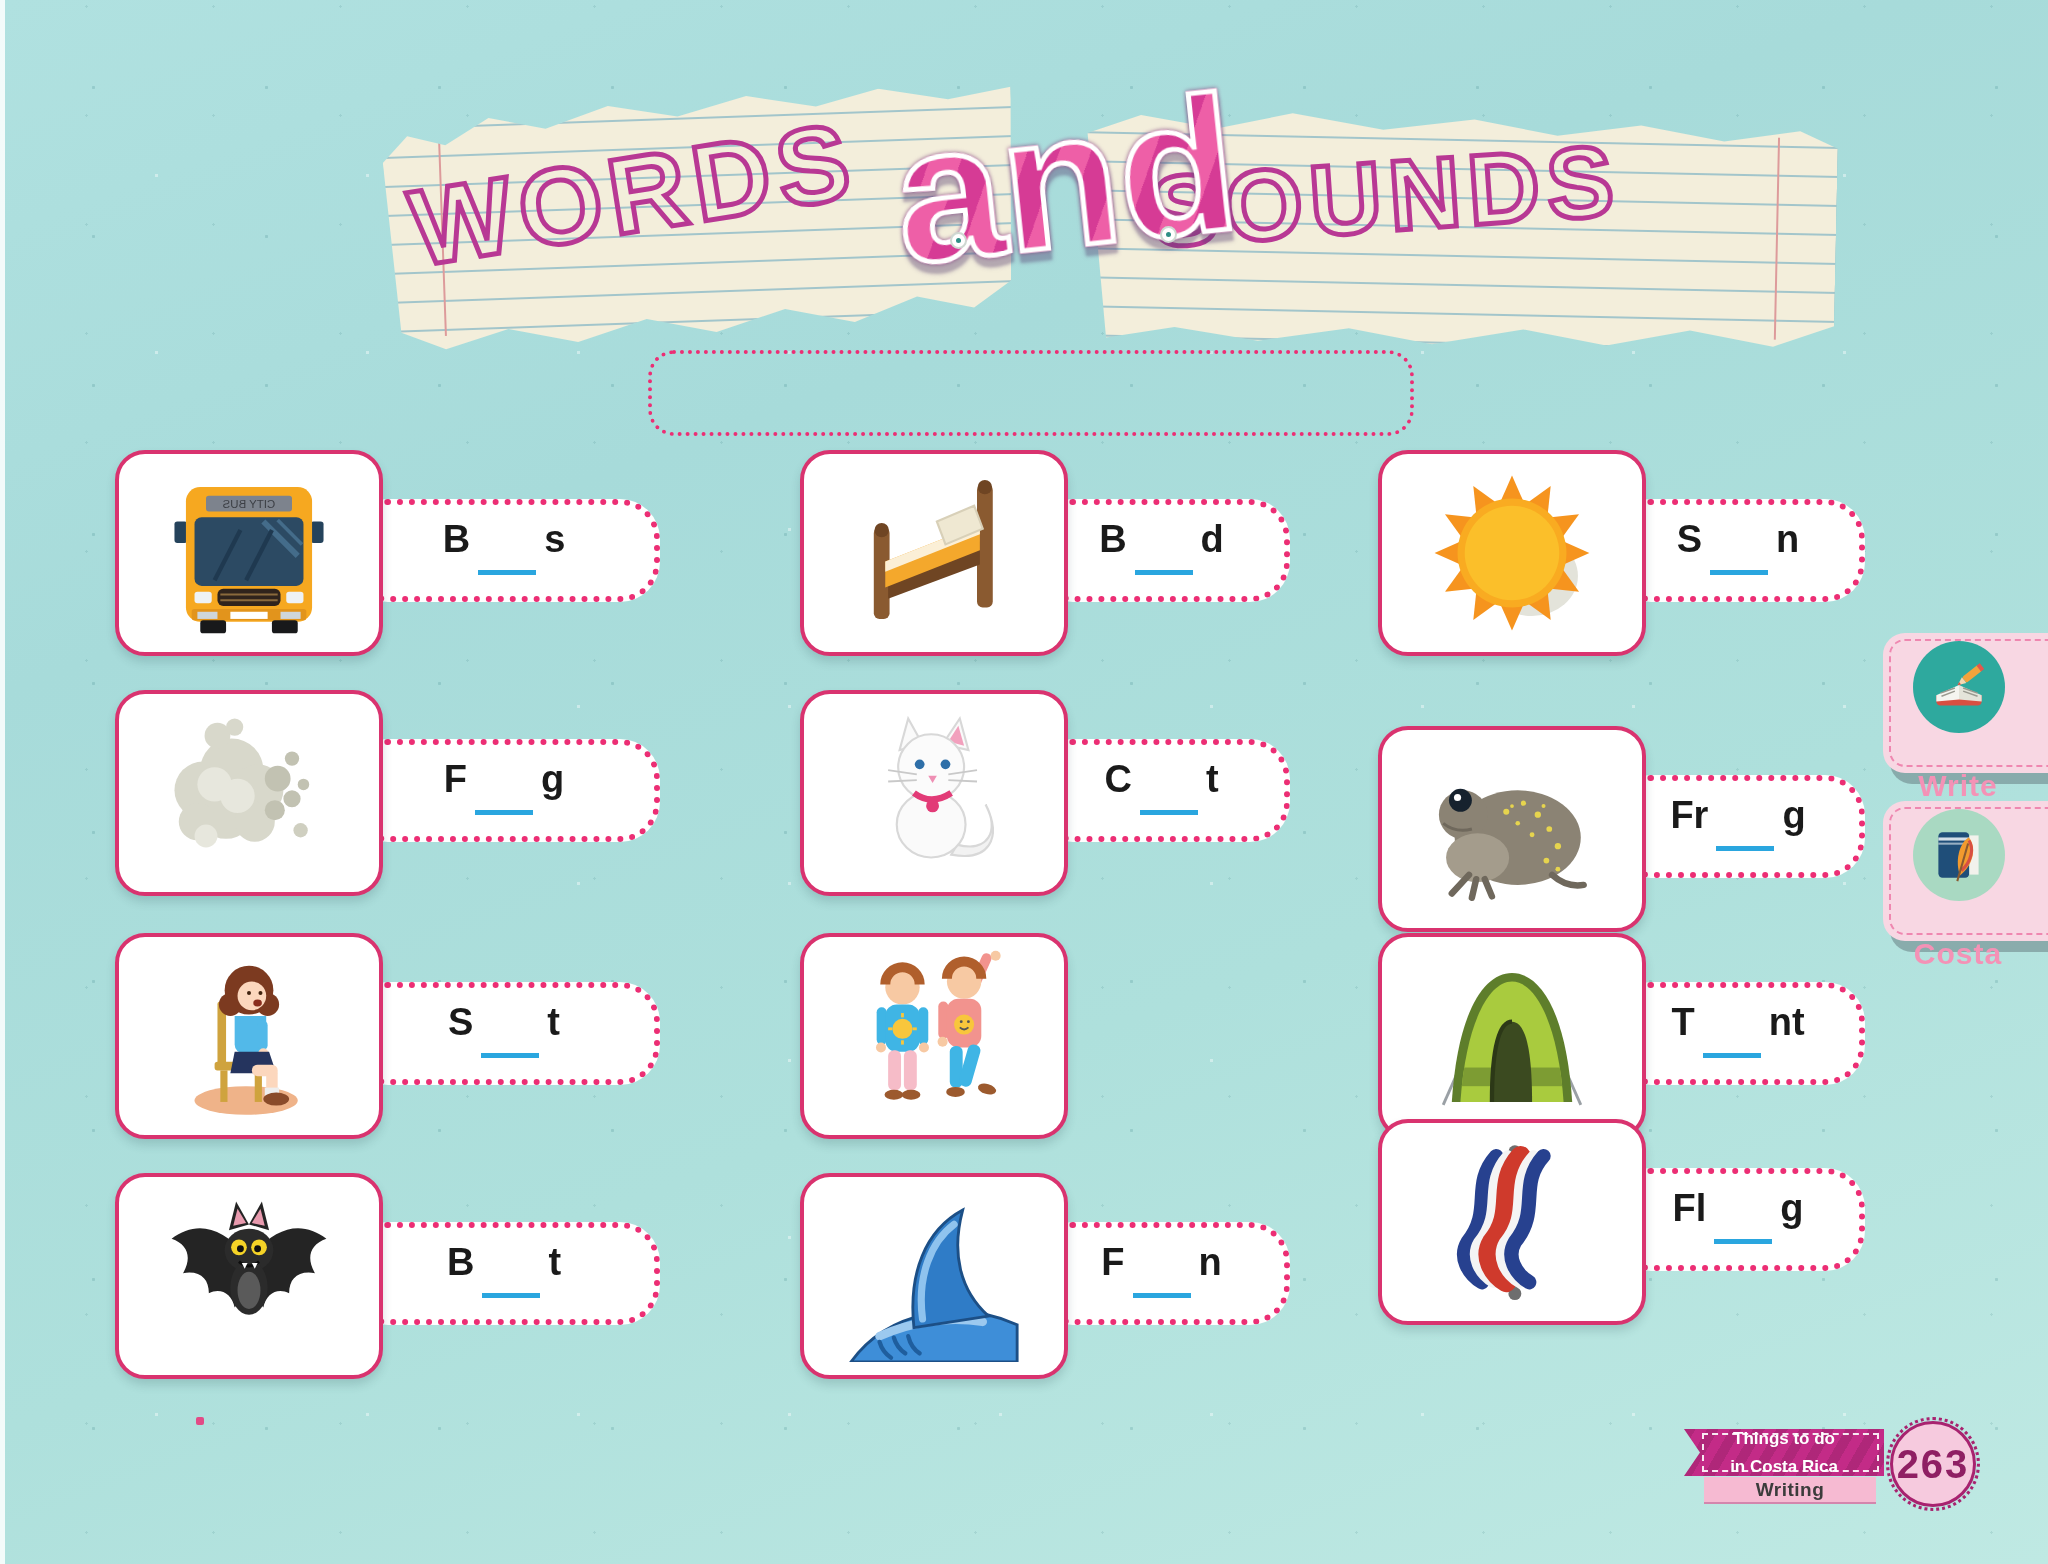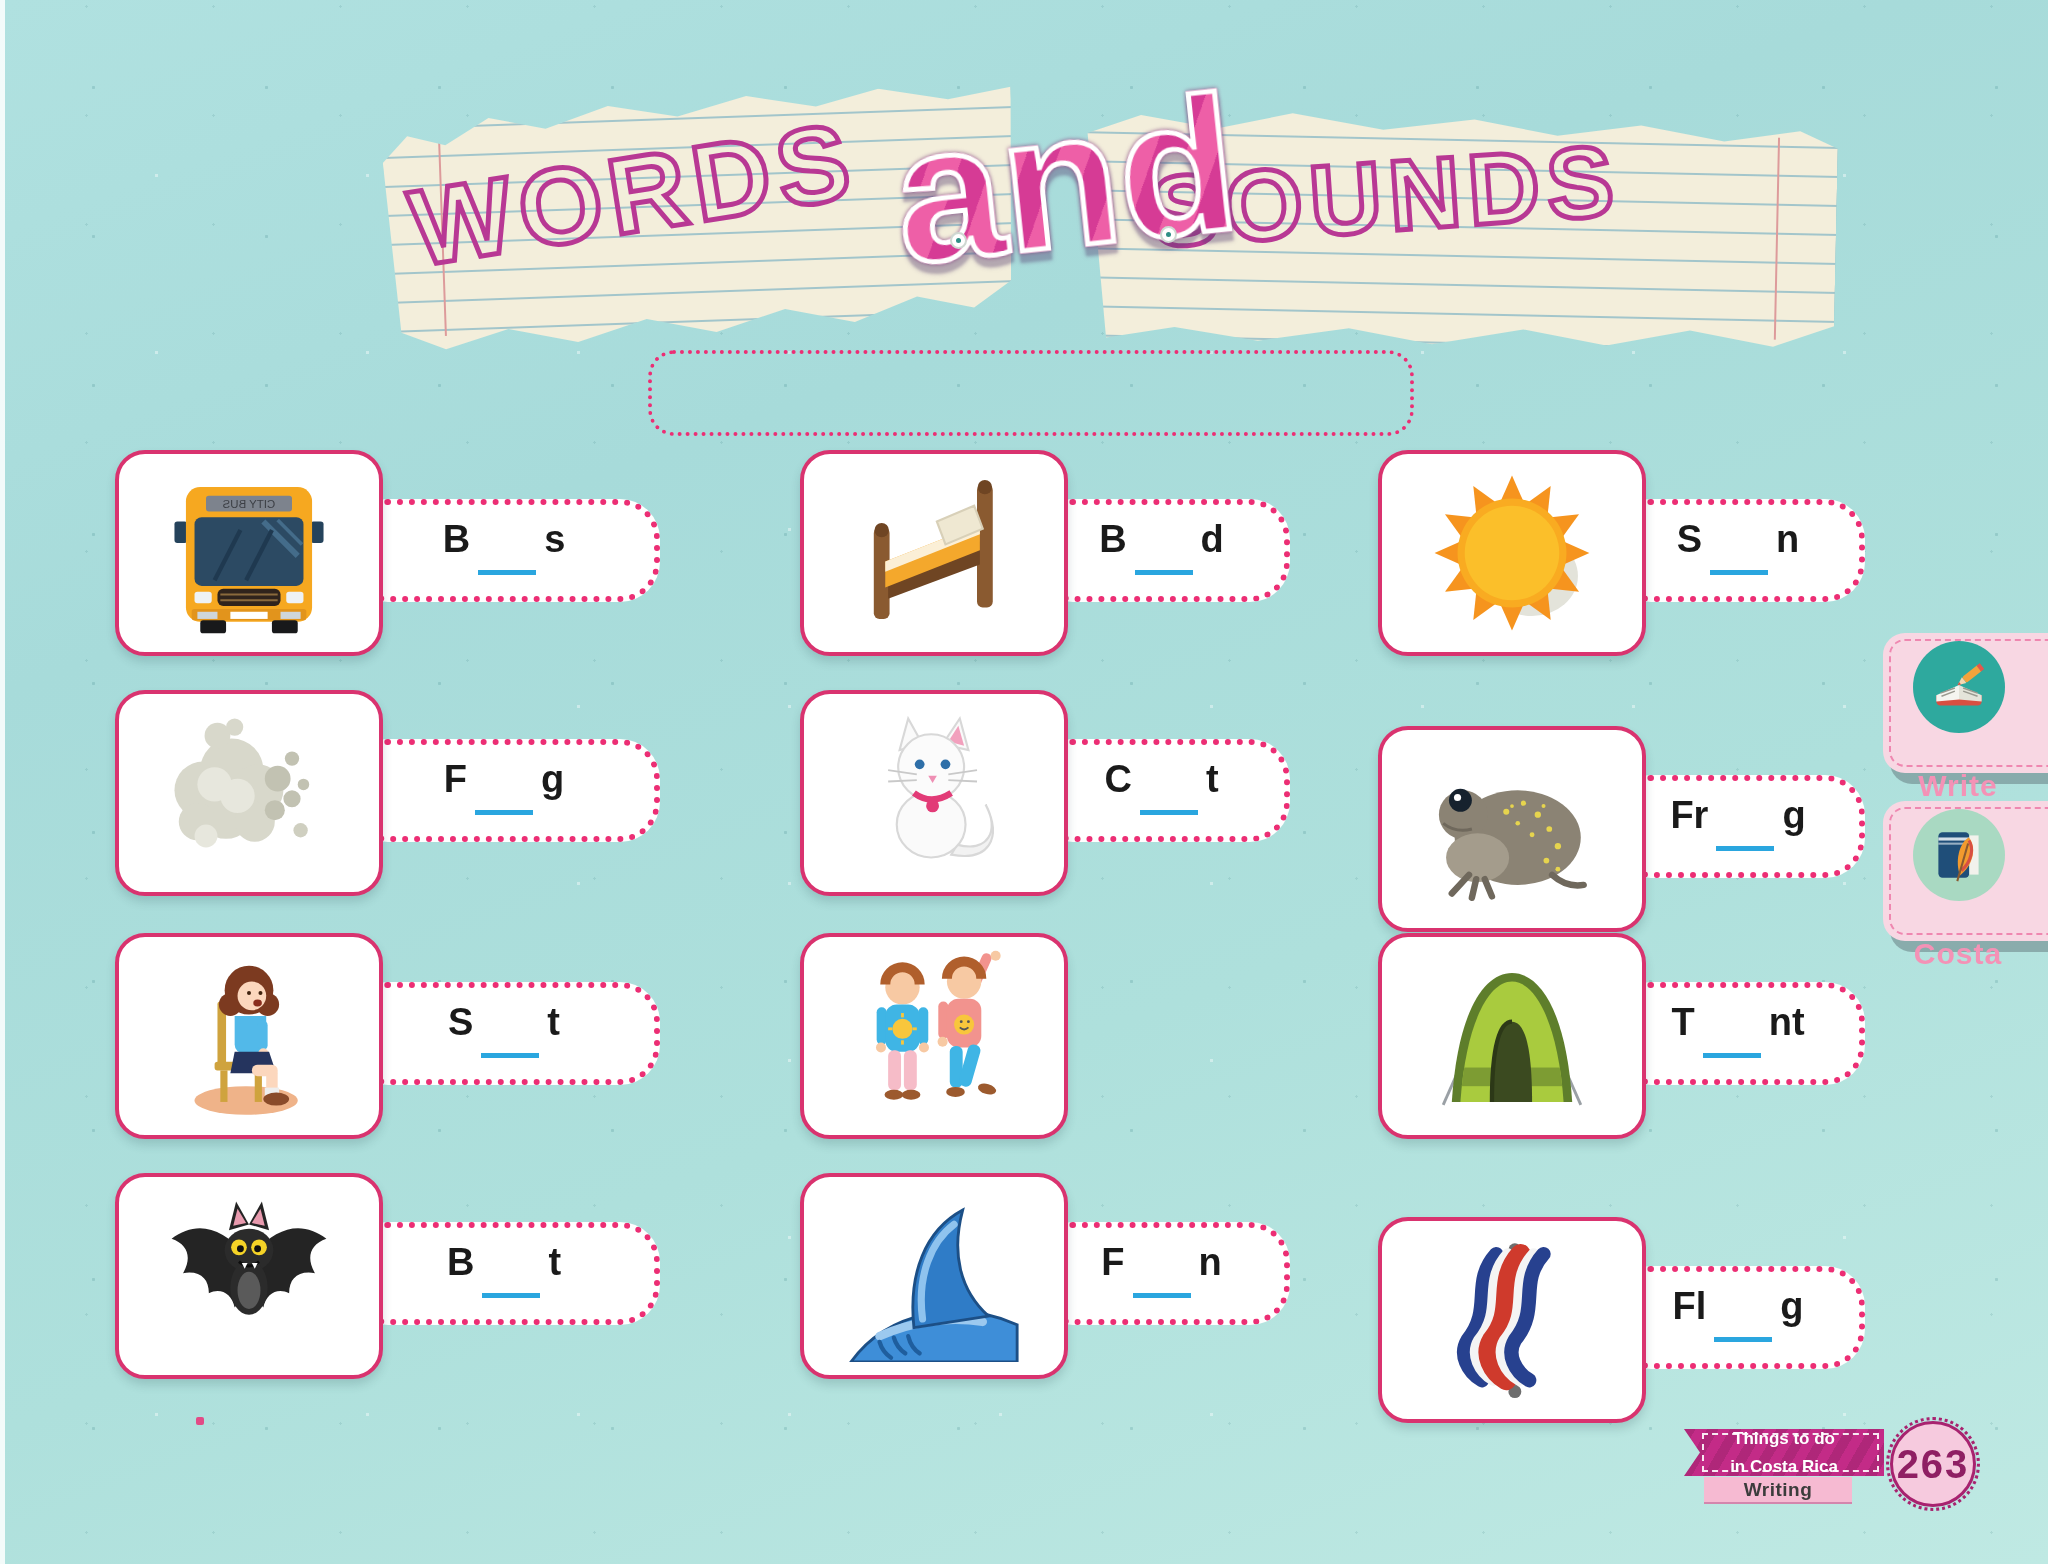--- a/index.html
+++ b/index.html
@@ -80,21 +80,21 @@
   .tab-write .tab-circle{background:#2ea99e;}
   .tab-read .tab-circle{background:#a9d9c2;}
   .tab-circle svg{width:66px;height:66px;}
   .tab-label{position:absolute;left:0;top:100px;width:150px;text-align:center;
     font-size:30px;color:var(--tab-label-pink,#f492b6);font-weight:bold;letter-spacing:1px;margin-top:36px;}
 
   
   .bullet{position:absolute;left:196px;top:1417px;width:8px;height:8px;border-radius:2px;background:#e24b86;z-index:3;}
   .instruction{position:absolute;left:232px;top:1402px;z-index:3;font-size:28px;color:#1f1f1f;letter-spacing:.3px;}
 
-  .writing-box{position:absolute;left:1704px;top:1477px;width:148px;height:27px;z-index:3;
+  .writing-box{position:absolute;left:1704px;top:1477px;width:172px;height:27px;z-index:3;
     background:#f6bad2;border-bottom:2px solid #d386ad;display:flex;align-items:center;justify-content:center;
     font-size:19px;color:#3c3c3c;font-weight:bold;letter-spacing:.5px;}
   .unit-ribbon{position:absolute;left:1684px;top:1429px;width:200px;height:47px;z-index:4;
     background:repeating-linear-gradient(120deg,rgba(0,0,0,.10) 0 10px,transparent 10px 20px),var(--ribbon-magenta,#c32b87);
     clip-path:polygon(0 0,100% 0,100% 100%,0 100%,16px 50%);
     display:flex;flex-direction:column;align-items:center;justify-content:center;color:#fff;
     font-size:17px;font-weight:bold;line-height:1.15;text-align:center;gap:8px;}
   .unit-ribbon::before{content:"";position:absolute;left:18px;right:5px;top:4px;bottom:4px;
     border:2px dashed rgba(255,255,255,.9);pointer-events:none;}
   .unit-ribbon span{position:relative;}
@@ -462,21 +462,21 @@
         <path d="M52,90 C48,60 58,36 74,24" stroke="#8fc3ee" stroke-width="5" fill="none" stroke-linecap="round"></path>
         <g stroke="#1f5e9e" stroke-width="3" fill="none" stroke-linecap="round">
           <path d="M22,106 q2,7 8,11"></path>
             <path d="M32,103 q2,7 8,11"></path>
             <path d="M42,102 q2,8 8,12"></path>
         </g>
       </svg>
     </div>
   </div>
 
-  <div class="item c3" style="left:1378px;top:1217px;">
+  <div class="item c3" style="left:1378px;top:1119px;">
     <div class="pill">
       <div class="answer-row">
         <span>Fl</span>
         <span class="gap"></span>
         <span>g</span>
       </div>
     </div>
     <div class="card">
       <svg viewBox="0 0 120 120">
         <line x1="62" y1="12" x2="62" y2="110" stroke="#7d7d7d" stroke-width="3.5"></line>

